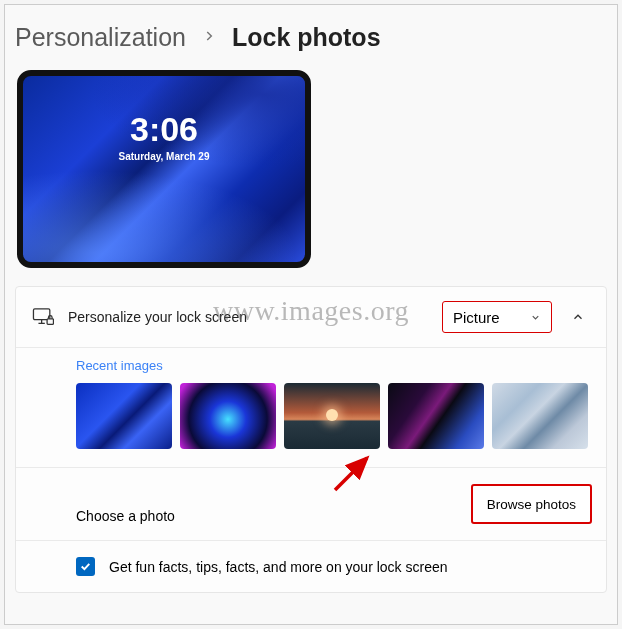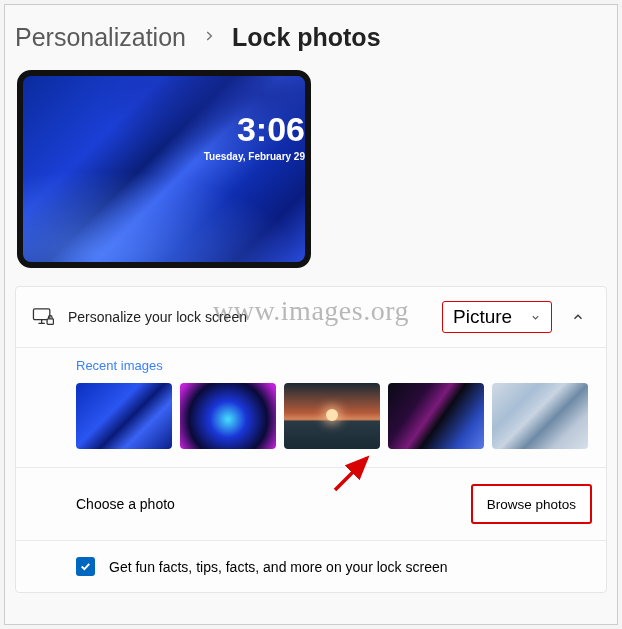--- a/index.html
+++ b/index.html
@@ -6,41 +6,41 @@
   body { width: 622px; height: 629px; background: #f5f5f5; position: relative; }
   .page { width: 614px; height: 621px; margin: 4px; background: #f9f9f9; border: 1px solid #ccc; overflow: hidden; position: relative; }
   .breadcrumb { display: flex; align-items: center; gap: 16px; padding: 18px 10px 14px 10px; }
   .breadcrumb .parent { font-size: 25px; color: #5a5a5a; font-weight: 400; }
   .breadcrumb .chev { font-size: 18px; color: #777; }
   .breadcrumb .current { font-size: 25px; font-weight: 600; color: #222; }
   .preview { margin: 4px 0 0 12px; width: 294px; height: 198px; border-radius: 14px; background: linear-gradient(135deg,#0a2b9e 0%,#1b3fd6 30%,#0a1f7a 45%,#3a63f0 55%,#0e2db0 70%,#0a1c80 85%,#2a4cdd 100%); border: 6px solid #111; position: relative; overflow: hidden; }
   .preview::before{content:"";position:absolute;inset:0;background:
     radial-gradient(ellipse 130% 80% at 25% 95%,rgba(90,140,255,.65),transparent 55%),
     radial-gradient(ellipse 110% 70% at 85% 10%,rgba(20,40,150,.8),transparent 55%);}
-  .preview .clock { position: absolute; top: 34px; left: 0; right: 0; text-align: right; color: #fff; }
+  .preview .clock { position: absolute; top: 34px; left: 0; right: 0; text-align: center; color: #fff; }
   .preview .time { font-size: 34px; font-weight: 600; }
   .preview .date { font-size: 10px; font-weight: 600; margin-top: 2px; }
   .panel { margin: 18px 10px 0 10px; background: #fdfdfd; border: 1px solid #e6e6e6; border-radius: 4px; }
   .row { display: flex; align-items: center; padding: 14px 14px; border-bottom: 1px solid #eaeaea; }
   .row:last-child { border-bottom: none; }
   .row .icon { width: 26px; display: flex; justify-content: center; }
   .row .label { flex: 1; font-size: 14px; color: #222; }
-  .dropdown { width: 110px; height: 32px; border: 1.5px solid #d80000; border-radius: 3px; background: #fff; display: flex; align-items: center; justify-content: space-between; padding: 0 10px; font-size: 19px; margin-right: 12px; }
+  .dropdown { width: 110px; height: 32px; border: 1.5px solid #d80000; border-radius: 3px; background: #fff; display: flex; align-items: center; justify-content: space-between; padding: 0 10px; font-size: 15px; margin-right: 12px; }
   .expand { width: 28px; height: 28px; display:flex; align-items:center; justify-content:center; }
   .sub { padding: 10px 14px 18px 60px; border-bottom: 1px solid #eaeaea; }
   .sub .subtitle { font-size: 13px; color: #3b82f6; margin-bottom: 10px; }
   .thumbs { display: flex; gap: 8px; }
   .thumb { width: 96px; height: 66px; border-radius: 4px; background: #888; }
   .th1 { background: linear-gradient(135deg,#0a2fc0 0%,#2a55f0 40%,#091a78 55%,#3a63f5 70%,#0a1f8a 100%); }
   .th2 { background: radial-gradient(circle at 50% 55%,#46e0ff 0%,#1a36d8 30%,#0a0a38 65%,#c021d8 92%); }
   .th3 { background: linear-gradient(to bottom,#1b2a34 0%,#b35a3a 45%,#d8865a 55%,#2a3a44 58%,#1a2a34 100%); position:relative; }
   .th3::after{content:"";position:absolute;top:26px;left:50%;width:12px;height:12px;background:#ffe0b0;border-radius:50%;transform:translateX(-50%);box-shadow:0 0 10px 4px rgba(255,200,150,.6);}
   .th4 { background: linear-gradient(125deg,#0a0a14 0%,#2a0a3a 30%,#7a1a7a 45%,#0a0a14 55%,#2a4cc0 80%,#5a7ae8 100%); }
   .th5 { background: linear-gradient(135deg,#d0dae6 0%,#a8bed4 30%,#c8d4e2 45%,#6e8aa6 60%,#bcc8d8 78%,#d6e0ea 100%); }
-  .row2 { display: flex; align-items: center; padding: 16px 14px 16px 60px; border-bottom: 1px solid #eaeaea; }
+  .row2 { display: flex; align-items: flex-end; padding: 16px 14px 16px 60px; border-bottom: 1px solid #eaeaea; }
   .row2 .label { flex: 1; font-size: 14px; }
   .browse { height: 40px; padding: 0 14px; border: 2px solid #d80000; background: #fff; font-size: 13.5px; border-radius: 3px; display: flex; align-items: center; }
   .row3 { display: flex; align-items: center; padding: 16px 14px 16px 60px; }
   .chk { width: 19px; height: 19px; border-radius: 3px; background: #0067c0; display:flex; align-items:center; justify-content:center; margin-right: 14px; flex-shrink:0; }
   .chk svg { display:block; }
   .watermark { position: absolute; top: 290px; left: 0; right: 0; text-align: center; font-size: 28px; color: rgba(100,100,100,.45); letter-spacing: .5px; pointer-events:none; font-family: Georgia, serif; }
   .arrow { position: absolute; top: 445px; left: 322px; pointer-events:none; }
 </style>
 </head>
 <body>
@@ -53,21 +53,21 @@
       <svg width="14" height="14" viewBox="0 0 24 24" fill="none" stroke="#777" stroke-width="2.5">
           <polyline points="9 5 16 12 9 19"></polyline>
         </svg>
     </span>
     <span class="current">Lock photos</span>
   </div>
 
   <div class="preview">
     <div class="clock">
       <div class="time">3:06</div>
-      <div class="date">Tuesday, February 29</div>
+      <div class="date">Saturday, March 29</div>
     </div>
   </div>
 
   <div class="panel">
 
     <div class="row">
       <div class="icon">
         <svg width="22" height="20" viewBox="0 0 24 22" fill="none" stroke="#333" stroke-width="1.4">
           <rect x="1.5" y="2" width="18" height="12" rx="1.5"></rect>
           <line x1="7" y1="18" x2="14" y2="18"></line>

